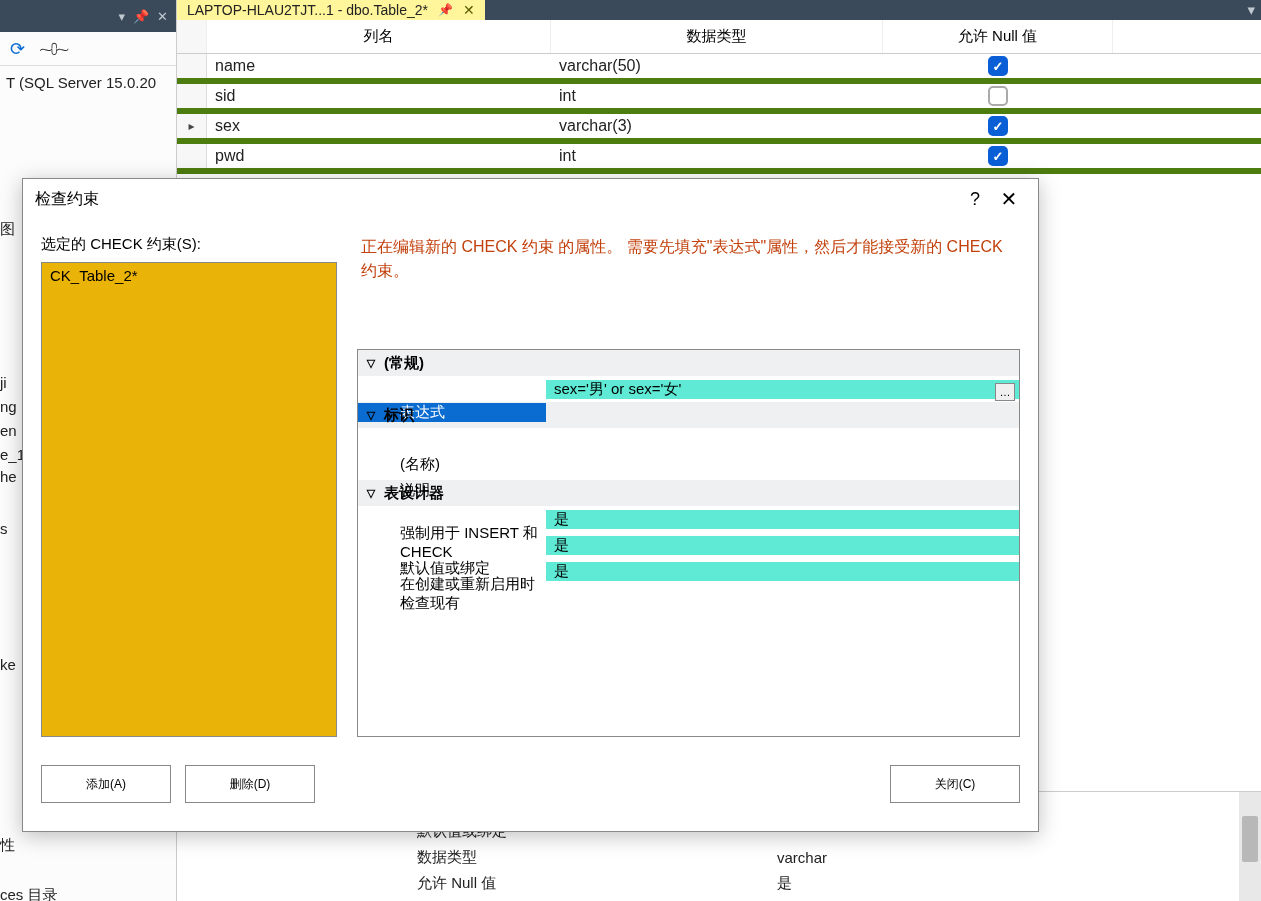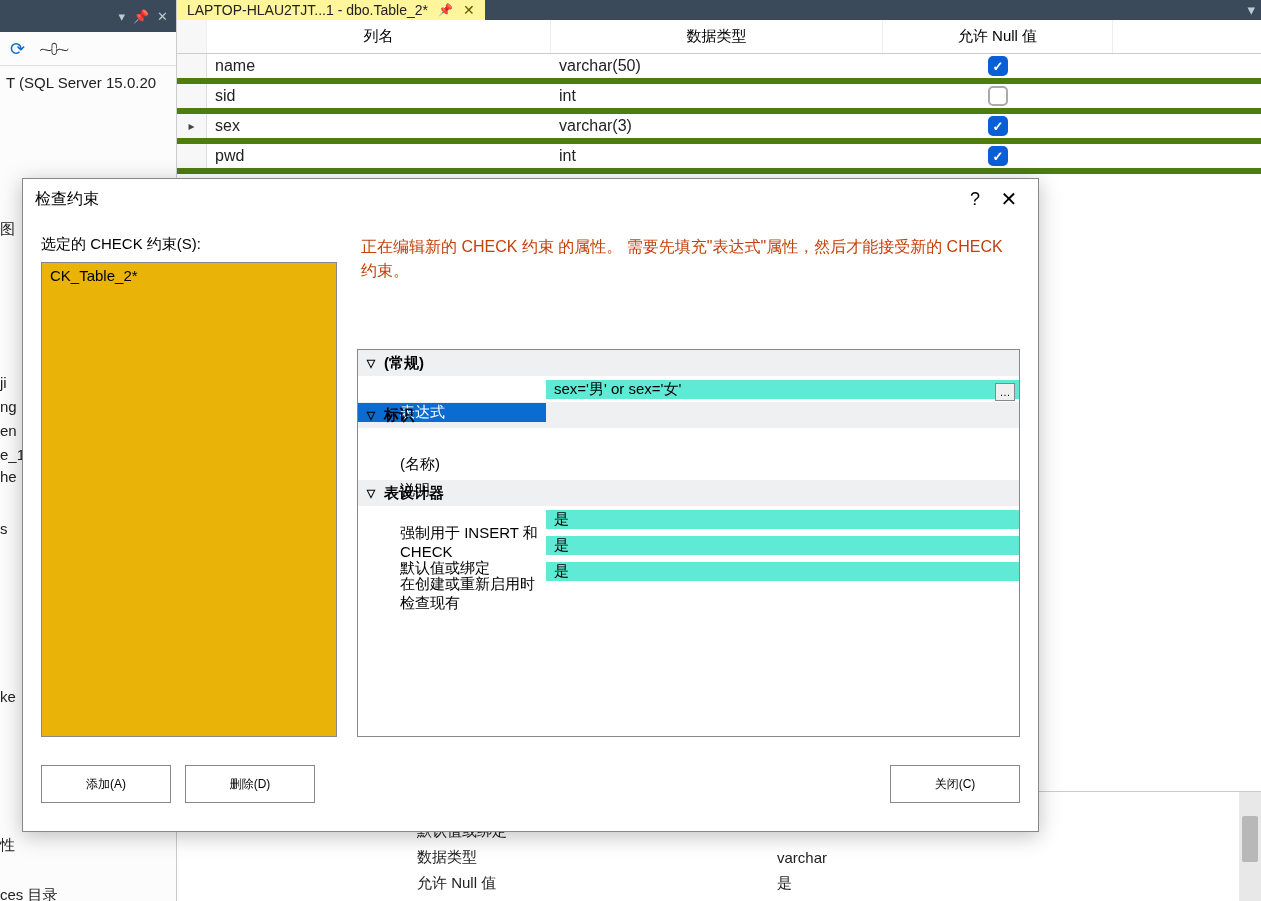--- a/index.html
+++ b/index.html
@@ -171,21 +171,21 @@
   </div>
 </div>
 
 <div class="side-frag" style="top:220px;">图</div>
 <div class="side-frag" style="top:374px;">ji</div>
 <div class="side-frag" style="top:398px;">ng</div>
 <div class="side-frag" style="top:422px;">en</div>
 <div class="side-frag" style="top:446px;">e_1</div>
 <div class="side-frag" style="top:468px;">he</div>
 <div class="side-frag" style="top:520px;">s</div>
-<div class="side-frag" style="top:656px;margin-top:32px;">ke</div>
+<div class="side-frag" style="top:656px;">ke</div>
 <div class="side-frag" style="top:836px; width:40px;">性</div>
 <div class="side-frag" style="top:886px; width:80px;">ces 目录</div>
 
 <div class="dialog">
   <div class="dlg-title">
     <span class="t">检查约束</span>
     <span class="help">?</span>
     <span class="xbtn">✕</span>
   </div>
   <div class="dlg-body">

